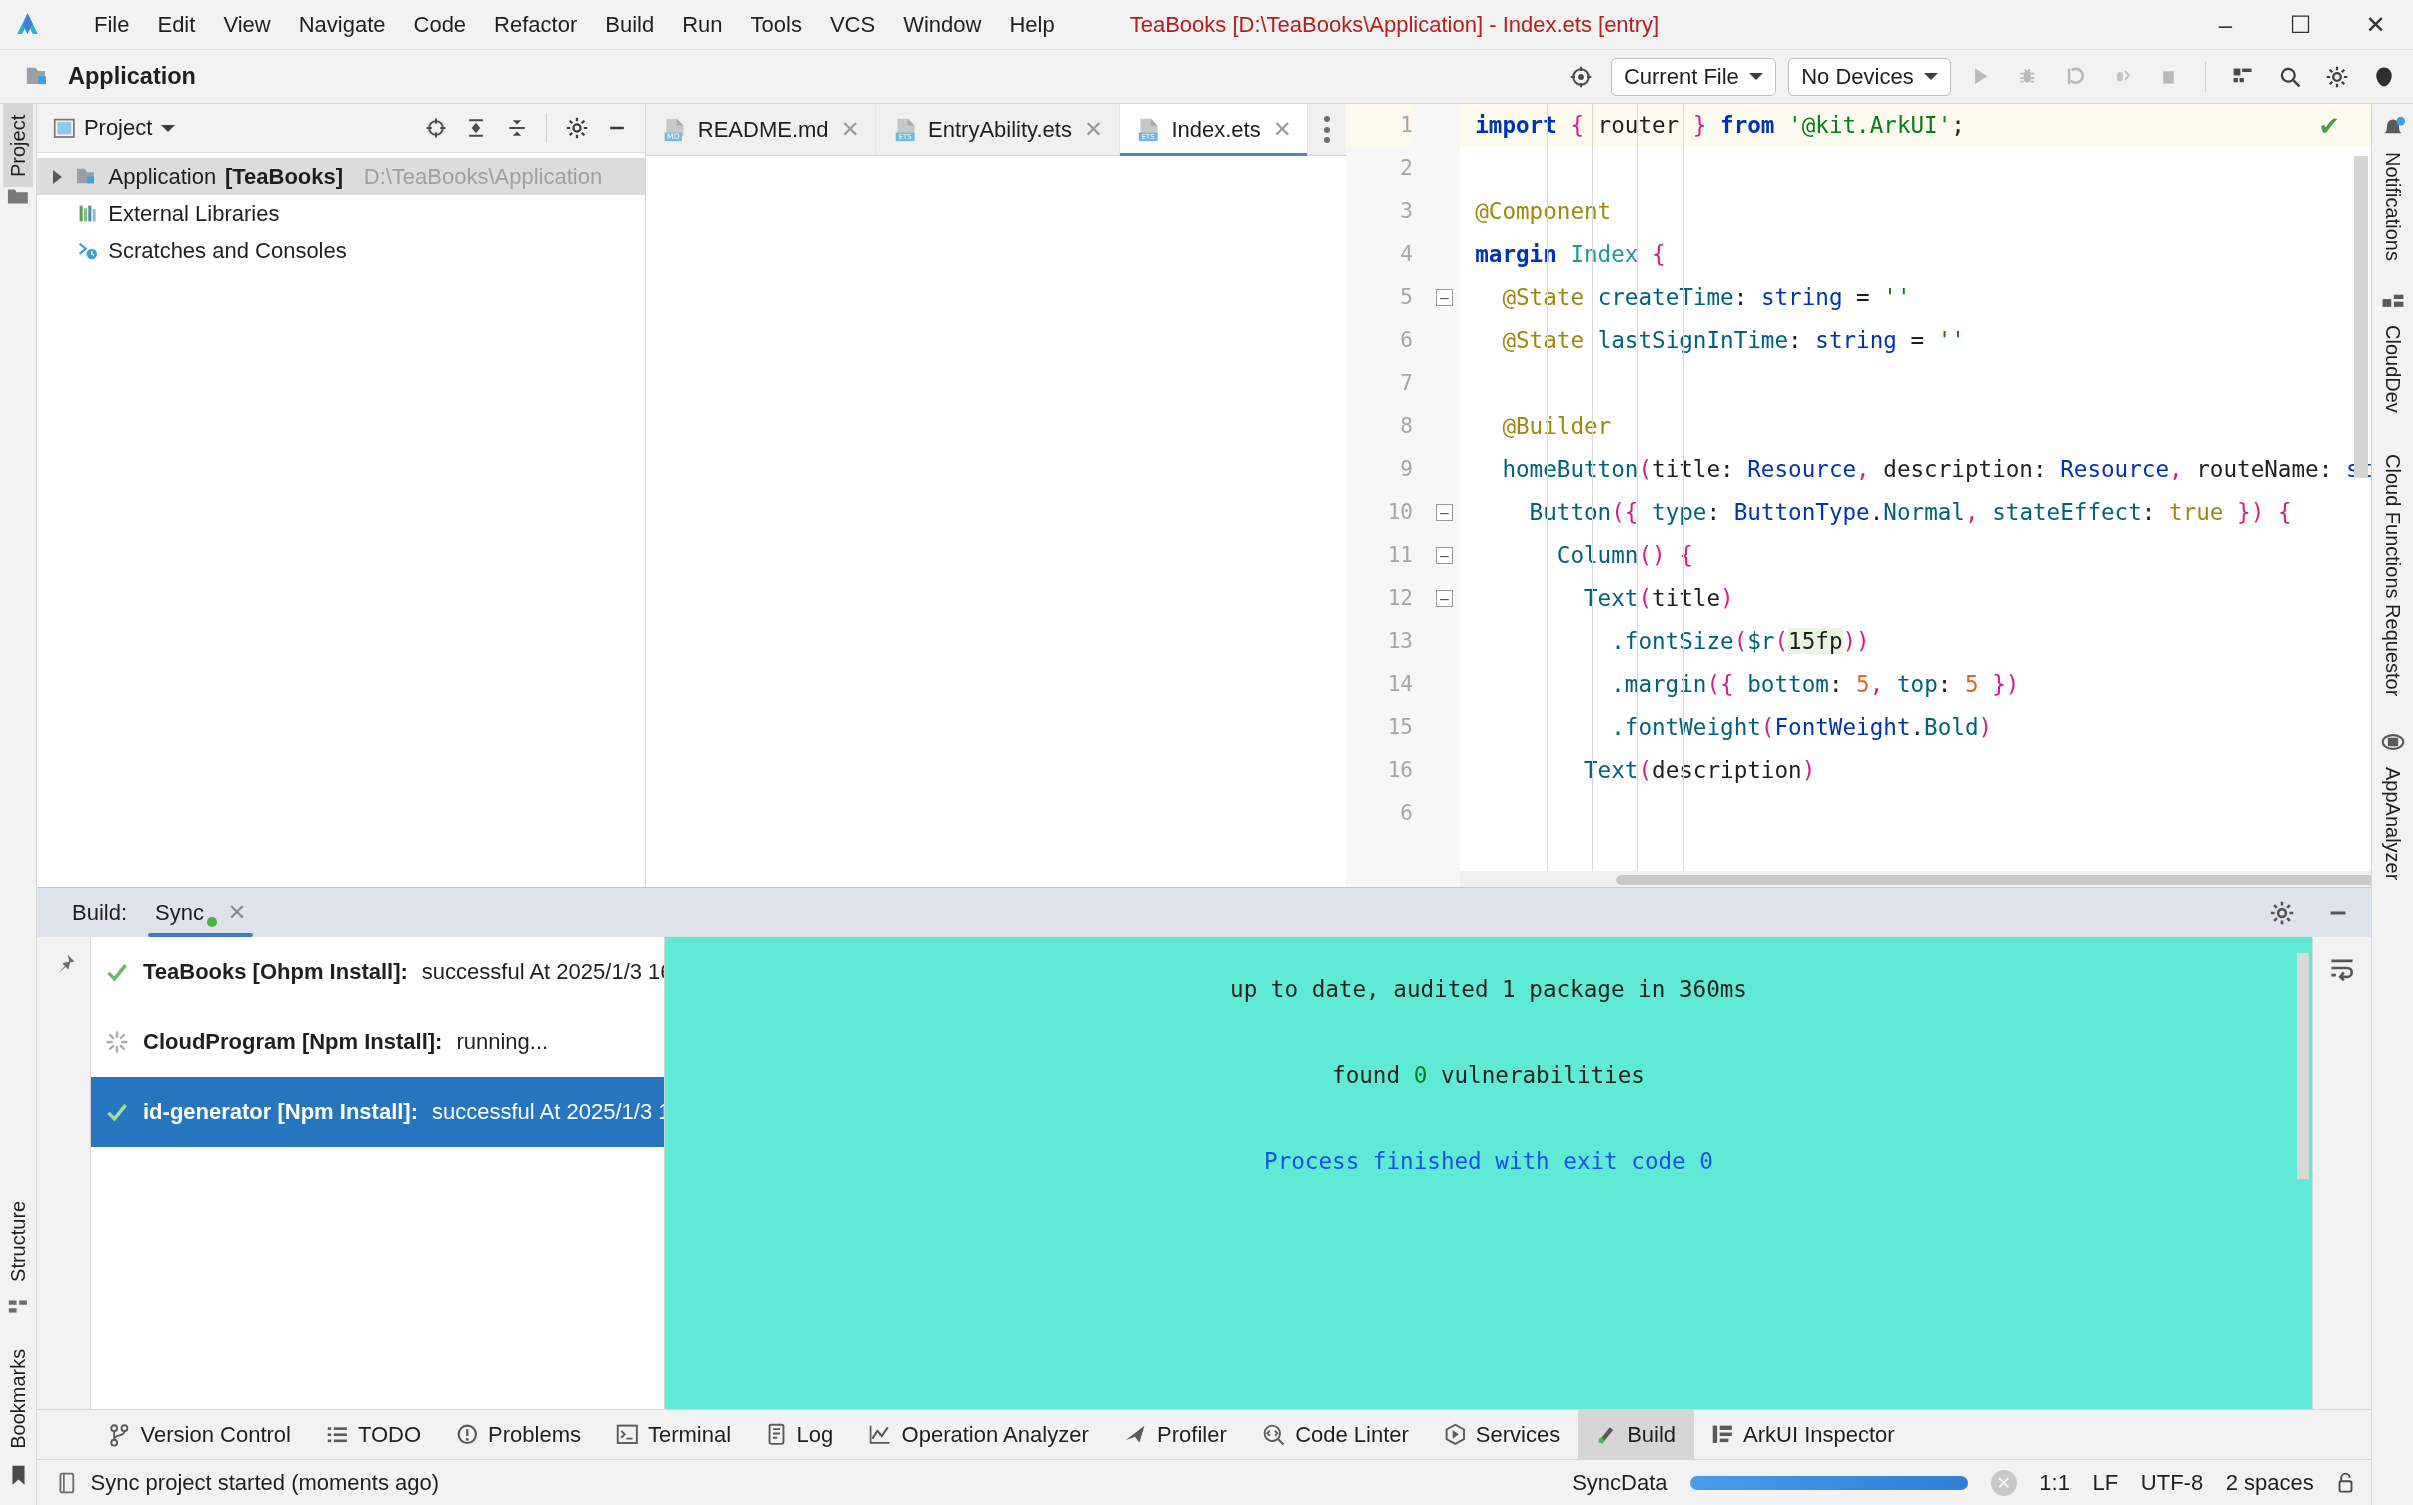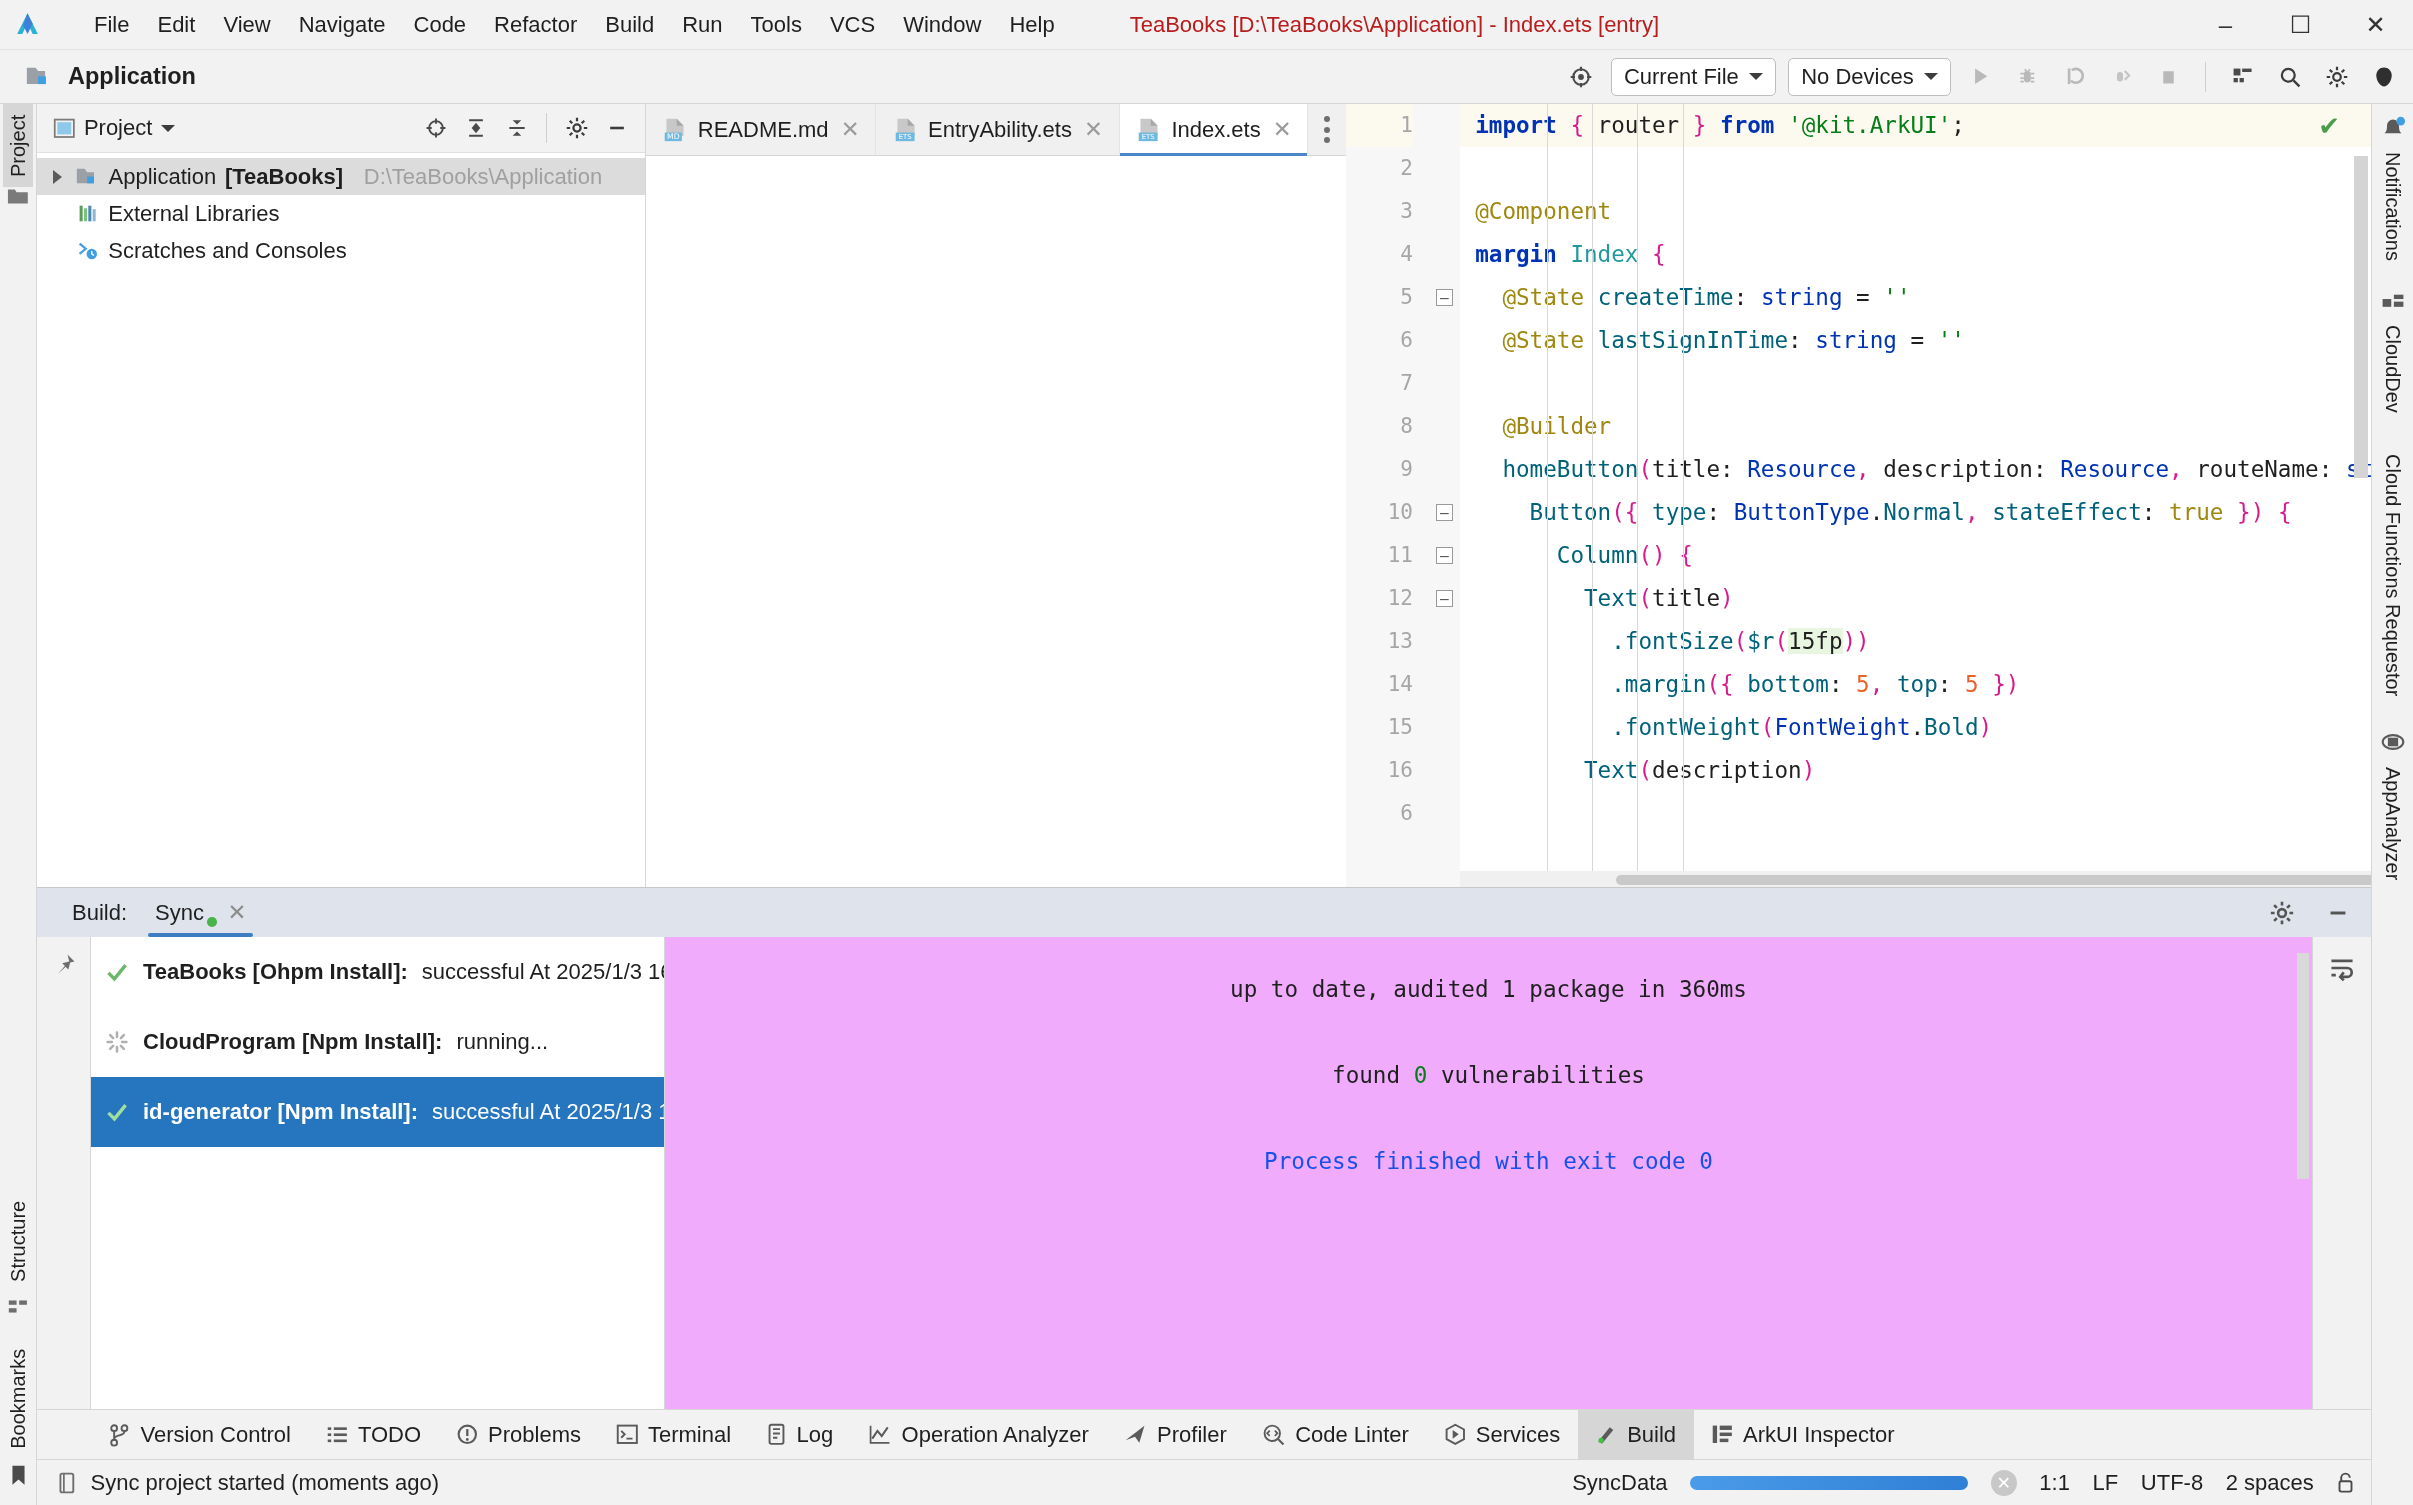--- a/index.html
+++ b/index.html
@@ -145,21 +145,21 @@
   .bh-tab { display:flex; align-items:center; gap:5.2px; position:relative; height:49px; padding:0 7px; }
   .bh-tab:after { content:""; position:absolute;left:0;right:0;bottom:0;height:4.3px;background:#3c7ec1;border-radius:2.6px;}
   .greendot { width:9.6px;height:9.6px;border-radius:50%;background:#49b449; align-self:flex-end; margin-bottom:10.4px; margin-left:-1.7px;}
   .bh-right { margin-left:auto; display:flex; align-items:center; gap:21px; }
   .build-body { flex:1; display:flex; min-height:0;text-align:center; }
   .build-pin { width:54px; flex:0 0 54px; background:#f2f2f2; border-right:0.9px solid #d6d6d6; padding-top:14px; display:flex; justify-content:center;}
   .tasklist { width:574px; flex:0 0 574px; background:#fff; border-right:0.9px solid #d6d6d6; overflow:hidden; }
   .task { height:70px; display:flex; align-items:center; gap:14px; padding:0 14px; font-size:22px; white-space:nowrap; overflow:hidden; }
   .task.sel { background:#2675bf; color:#fff; }
   .task b { font-weight:bold; }
-  .console { flex:1; background:#f0abfc; position:relative; overflow:hidden; padding:31px 24px; }
+  .console { flex:1; background:#5eead4; position:relative; overflow:hidden; padding:31px 24px; }
   .console .line { font-family:"DejaVu Sans Mono", monospace; font-size:22.6px; line-height:43px; white-space:pre; }
   .c-blue { color:#1750eb; }
   .c-green { color:#067d17; }
   .console-scroll { position:absolute; right:3.5px; top:15.6px; width:12px; height:226px; background:#d9d9d9; }
 
   
   .twbar { height:50px; flex:0 0 50px; display:flex; align-items:center; background:#f2f2f2; border-top:0.9px solid #d6d6d6; padding-left:54px; gap:0; }
   .twbtn { display:flex; align-items:center; gap:9.6px; padding:0 17.4px; height:50px; font-size:22px; white-space:nowrap; position:relative;}
   .twbtn.sel { background:#d6d6d6; }
   .statusbar { height:47px; flex:0 0 47px; display:flex; align-items:center; background:#f2f2f2; border-top:0.9px solid #d6d6d6; padding:0 15.6px 0 19px; gap:12px; font-size:22px; }

